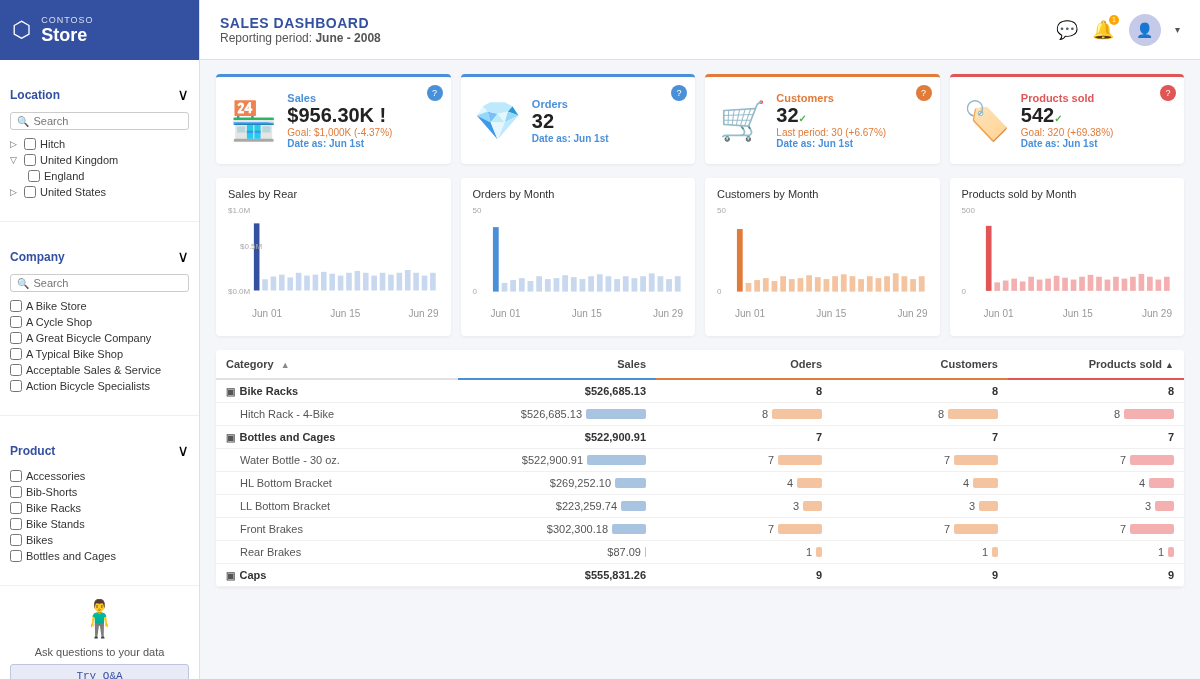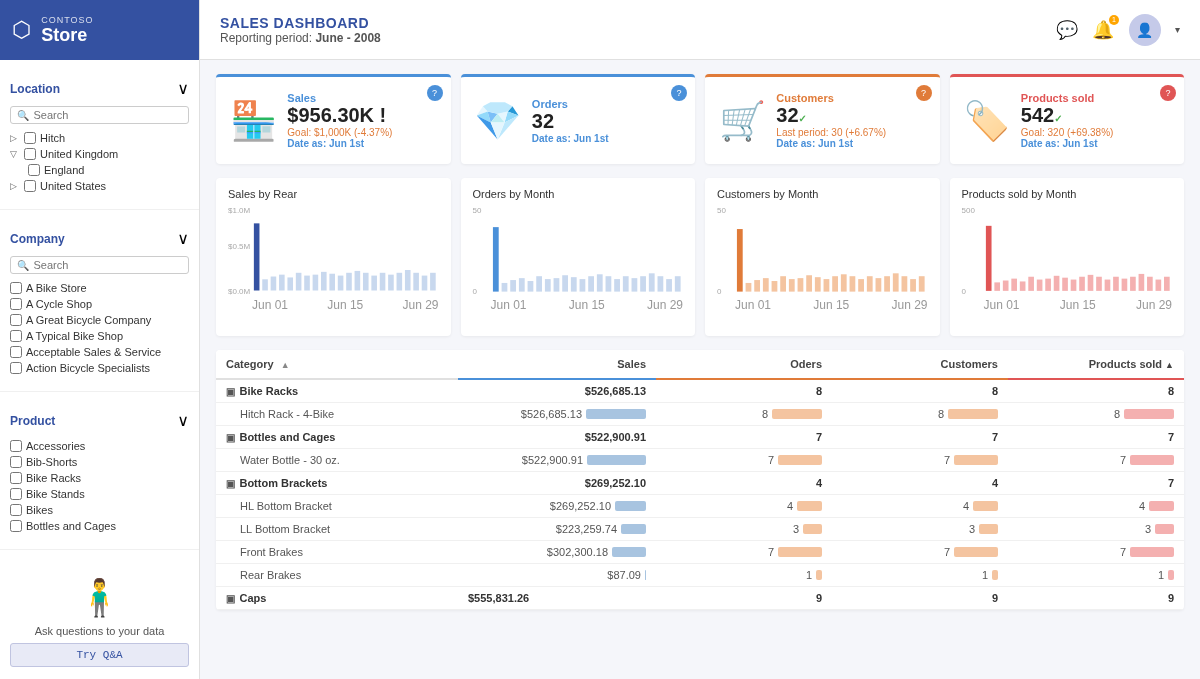--- a/index.html
+++ b/index.html
@@ -25,21 +25,21 @@
       color: white;
       min-height: 60px;
     }
     .sidebar-logo-icon {
       font-size: 22px;
     }
     .sidebar-brand-text { display: flex; flex-direction: column; }
     .sidebar-brand-small { font-size: 9px; opacity: 0.8; letter-spacing: 1px; text-transform: uppercase; }
     .sidebar-brand-big { font-size: 18px; font-weight: 700; }
 
-    .sidebar-section { padding: 15px 10px; border-bottom: 1px solid #f0f0f0; }
+    .sidebar-section { padding: 21px 10px; border-bottom: 1px solid #f0f0f0; }
     .sidebar-section-header {
       display: flex; align-items: center; justify-content: space-between;
       cursor: pointer; padding: 4px 0; margin-bottom: 4px;
     }
     .sidebar-section-title { font-size: 12px; font-weight: 700; color: #3451a1; }
     .sidebar-search {
       display: flex; align-items: center; border: 1px solid #ccc; border-radius: 3px;
       padding: 2px 6px; margin-bottom: 6px; background: #fff;
     }
     .sidebar-search input {
@@ -157,21 +157,21 @@
     }
     .chart-card {
       background: white;
       border-radius: 4px;
       padding: 10px 12px;
       box-shadow: 0 1px 3px rgba(0,0,0,0.06);
     }
     .chart-title { font-size: 11px; color: #333; font-weight: 500; margin-bottom: 6px; }
     .chart-area { height: 120px; position: relative; }
     .chart-y-label { font-size: 9px; color: #999; }
-    .chart-x-labels { display: flex; justify-content: space-between; font-size: 12px; color: #999; margin-top: 2px; }
+    .chart-x-labels { display: flex; justify-content: space-between; font-size: 10px; color: #999; margin-top: 12px; }
 
     
     .table-card {
       background: white;
       border-radius: 4px;
       box-shadow: 0 1px 3px rgba(0,0,0,0.06);
       overflow: hidden;
     }
     .data-table {
       width: 100%;
@@ -407,21 +407,21 @@
         <div class="kpi-info-icon red">?</div>
       </div>
     </div>
 
     <div class="charts-row">
       <div class="chart-card">
         <div class="chart-title">Sales by Rear</div>
         <div class="chart-area">
           <div style="display:flex;align-items:flex-end;gap:0;height:90px;position:relative;">
             <span class="chart-y-label" style="position:absolute;top:0;left:0;font-size:8px;color:#aaa;">$1.0M</span>
-            <span class="chart-y-label" style="position:absolute;top:40%;left:0;font-size:8px;color:#aaa;">$0.5M</span>
+            <span class="chart-y-label" style="position:absolute;top:40%;left:12px;font-size:8px;color:#aaa;">$0.5M</span>
             <span class="chart-y-label" style="position:absolute;bottom:0;left:0;font-size:8px;color:#aaa;">$0.0M</span>
             <svg viewBox="0 0 200 80" style="width:100%;height:80px;margin-left:24px;">
               <rect x="2" y="5" width="6" height="72" fill="#3451a1"></rect>
               <rect x="11" y="65" width="6" height="12" fill="#c8d8ee"></rect>
               <rect x="20" y="62" width="6" height="15" fill="#c8d8ee"></rect>
               <rect x="29" y="60" width="6" height="17" fill="#c8d8ee"></rect>
               <rect x="38" y="63" width="6" height="14" fill="#c8d8ee"></rect>
               <rect x="47" y="58" width="6" height="19" fill="#c8d8ee"></rect>
               <rect x="56" y="61" width="6" height="16" fill="#c8d8ee"></rect>
               <rect x="65" y="60" width="6" height="17" fill="#c8d8ee"></rect>
@@ -691,49 +691,20 @@
           <span class="bar-inline bar-orange" style="width:44px;"></span>
         </div>
       </td>
       <td class="right">
         <div class="bar-cell" style="justify-content:flex-end;">
           <span>7</span>
           <span class="bar-inline bar-red" style="width:44px;"></span>
         </div>
       </td>
     </tr>
-            <tr class="row-category">
-      <td style="">
-        <span class="category-icon">▣</span>Bottom Brackets
-      </td>
-      <td class="right">
-        <div class="bar-cell" style="justify-content:flex-end;">
-          <span>$269,252.10</span>
-
-        </div>
-      </td>
-      <td class="right">
-        <div class="bar-cell" style="justify-content:flex-end;">
-          <span>4</span>
-
-        </div>
-      </td>
-      <td class="right">
-        <div class="bar-cell" style="justify-content:flex-end;">
-          <span>4</span>
-
-        </div>
-      </td>
-      <td class="right">
-        <div class="bar-cell" style="justify-content:flex-end;">
-          <span>7</span>
-
-        </div>
-      </td>
-    </tr>
             <tr class="row-item">
       <td style="padding-left:20px;">
         <span class="category-icon"></span>HL Bottom Bracket
       </td>
       <td class="right">
         <div class="bar-cell" style="justify-content:flex-end;">
           <span>$269,252.10</span>
           <span class="bar-inline bar-blue" style="width:31px;"></span>
         </div>
       </td>
@@ -841,21 +812,21 @@
           <span>1</span>
           <span class="bar-inline bar-red" style="width:6px;"></span>
         </div>
       </td>
     </tr>
             <tr class="row-category">
       <td style="">
         <span class="category-icon">▣</span>Caps
       </td>
       <td class="right">
-        <div class="bar-cell" style="">
+        <div class="bar-cell" style="justify-content:flex-end;">
           <span>$555,831.26</span>
 
         </div>
       </td>
       <td class="right">
         <div class="bar-cell" style="justify-content:flex-end;">
           <span>9</span>
 
         </div>
       </td>

